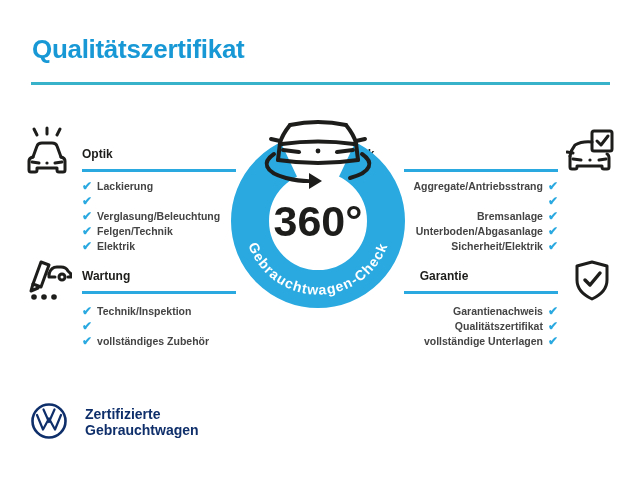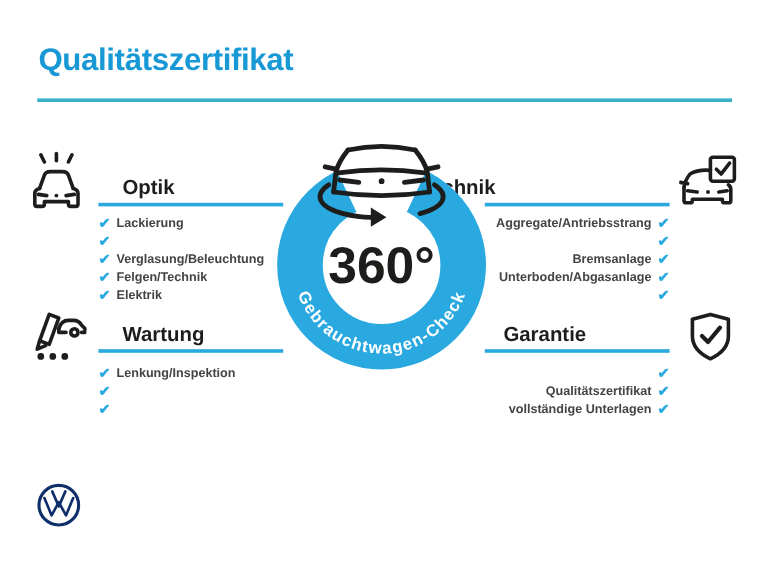--- a/index.html
+++ b/index.html
@@ -11,21 +11,21 @@
   .abs { position:absolute; }
 
   
   .title {
     left:32px; top:34px; font-size:26px; font-weight:bold;
     color:#1899d6; letter-spacing:-0.3px;
   }
   .title-rule { left:31px; top:82px; width:579px; height:3px; background:#38b2cb; }
 
   
-  .sec-head { font-size:17px; font-weight:bold; color:#1d1d1b;margin-left:20px; }
+  .sec-head { font-size:12px; font-weight:bold; color:#1d1d1b; }
   .head-optik   { left:82px;  top:147px; }
   .head-wartung { left:82px;  top:269px; }
   .head-technik { left:330px; right:98px; top:147px; text-align:left; }
   .head-garantie{ left:330px; right:82px; top:269px; text-align:center; }
 
   .sec-rule { height:2.5px; background:#29a9e0; }
   .rule-optik   { left:82px;  top:169px; width:154px; }
   .rule-wartung { left:82px;  top:291px; width:154px; }
   .rule-technik { left:404px; top:169px; width:154px; }
   .rule-garantie{ left:404px; top:291px; width:154px; }
@@ -162,37 +162,40 @@
       <div class="check-row">
         <span class="check">✔</span>
         <span class="check-label">Bremsanlage</span>
       </div>
       <div class="check-row">
         <span class="check">✔</span>
         <span class="check-label">Unterboden/Abgasanlage</span>
       </div>
       <div class="check-row">
         <span class="check">✔</span>
+        <span class="check-label">Sicherheit/Elektrik</span>
       </div>
     </div>
   <div class="abs check-list list-left list-wartung">
       <div class="check-row">
         <span class="check">✔</span>
-        <span class="check-label">Lenkung/Inspektion</span>
-      </div>
-      <div class="check-row">
-        <span class="check">✔</span>
-      </div>
-      <div class="check-row">
-        <span class="check">✔</span>
+        <span class="check-label">Technik/Inspektion</span>
+      </div>
+      <div class="check-row">
+        <span class="check">✔</span>
+      </div>
+      <div class="check-row">
+        <span class="check">✔</span>
+        <span class="check-label">vollständiges Zubehör</span>
       </div>
     </div>
   <div class="abs check-list list-right list-garantie">
       <div class="check-row">
         <span class="check">✔</span>
+        <span class="check-label">Garantienachweis</span>
       </div>
       <div class="check-row">
         <span class="check">✔</span>
         <span class="check-label">Qualitätszertifikat</span>
       </div>
       <div class="check-row">
         <span class="check">✔</span>
         <span class="check-label">vollständige Unterlagen</span>
       </div>
     </div>
@@ -229,14 +232,18 @@
     </text>
   </svg>
 
   <svg class="abs vw-logo" width="38" height="38" viewBox="0 0 38 38">
     <g stroke="#0f2f6b" fill="none" stroke-linecap="round" stroke-linejoin="round">
       <circle cx="19" cy="19" r="16.5" stroke-width="2.6"></circle>
       <path d="M13.5,7.5 L19,20 L24.5,7.5" stroke-width="2.2"></path>
       <path d="M7,13 L13,27.5 L19,16.5 L25,27.5 L31,13" stroke-width="2.2"></path>
     </g>
   </svg>
+  <div class="abs footer-text">
+    <div>Zertifizierte</div>
+    <div>Gebrauchtwagen</div>
+  </div>
 
 </div>
 
 </body></html>

